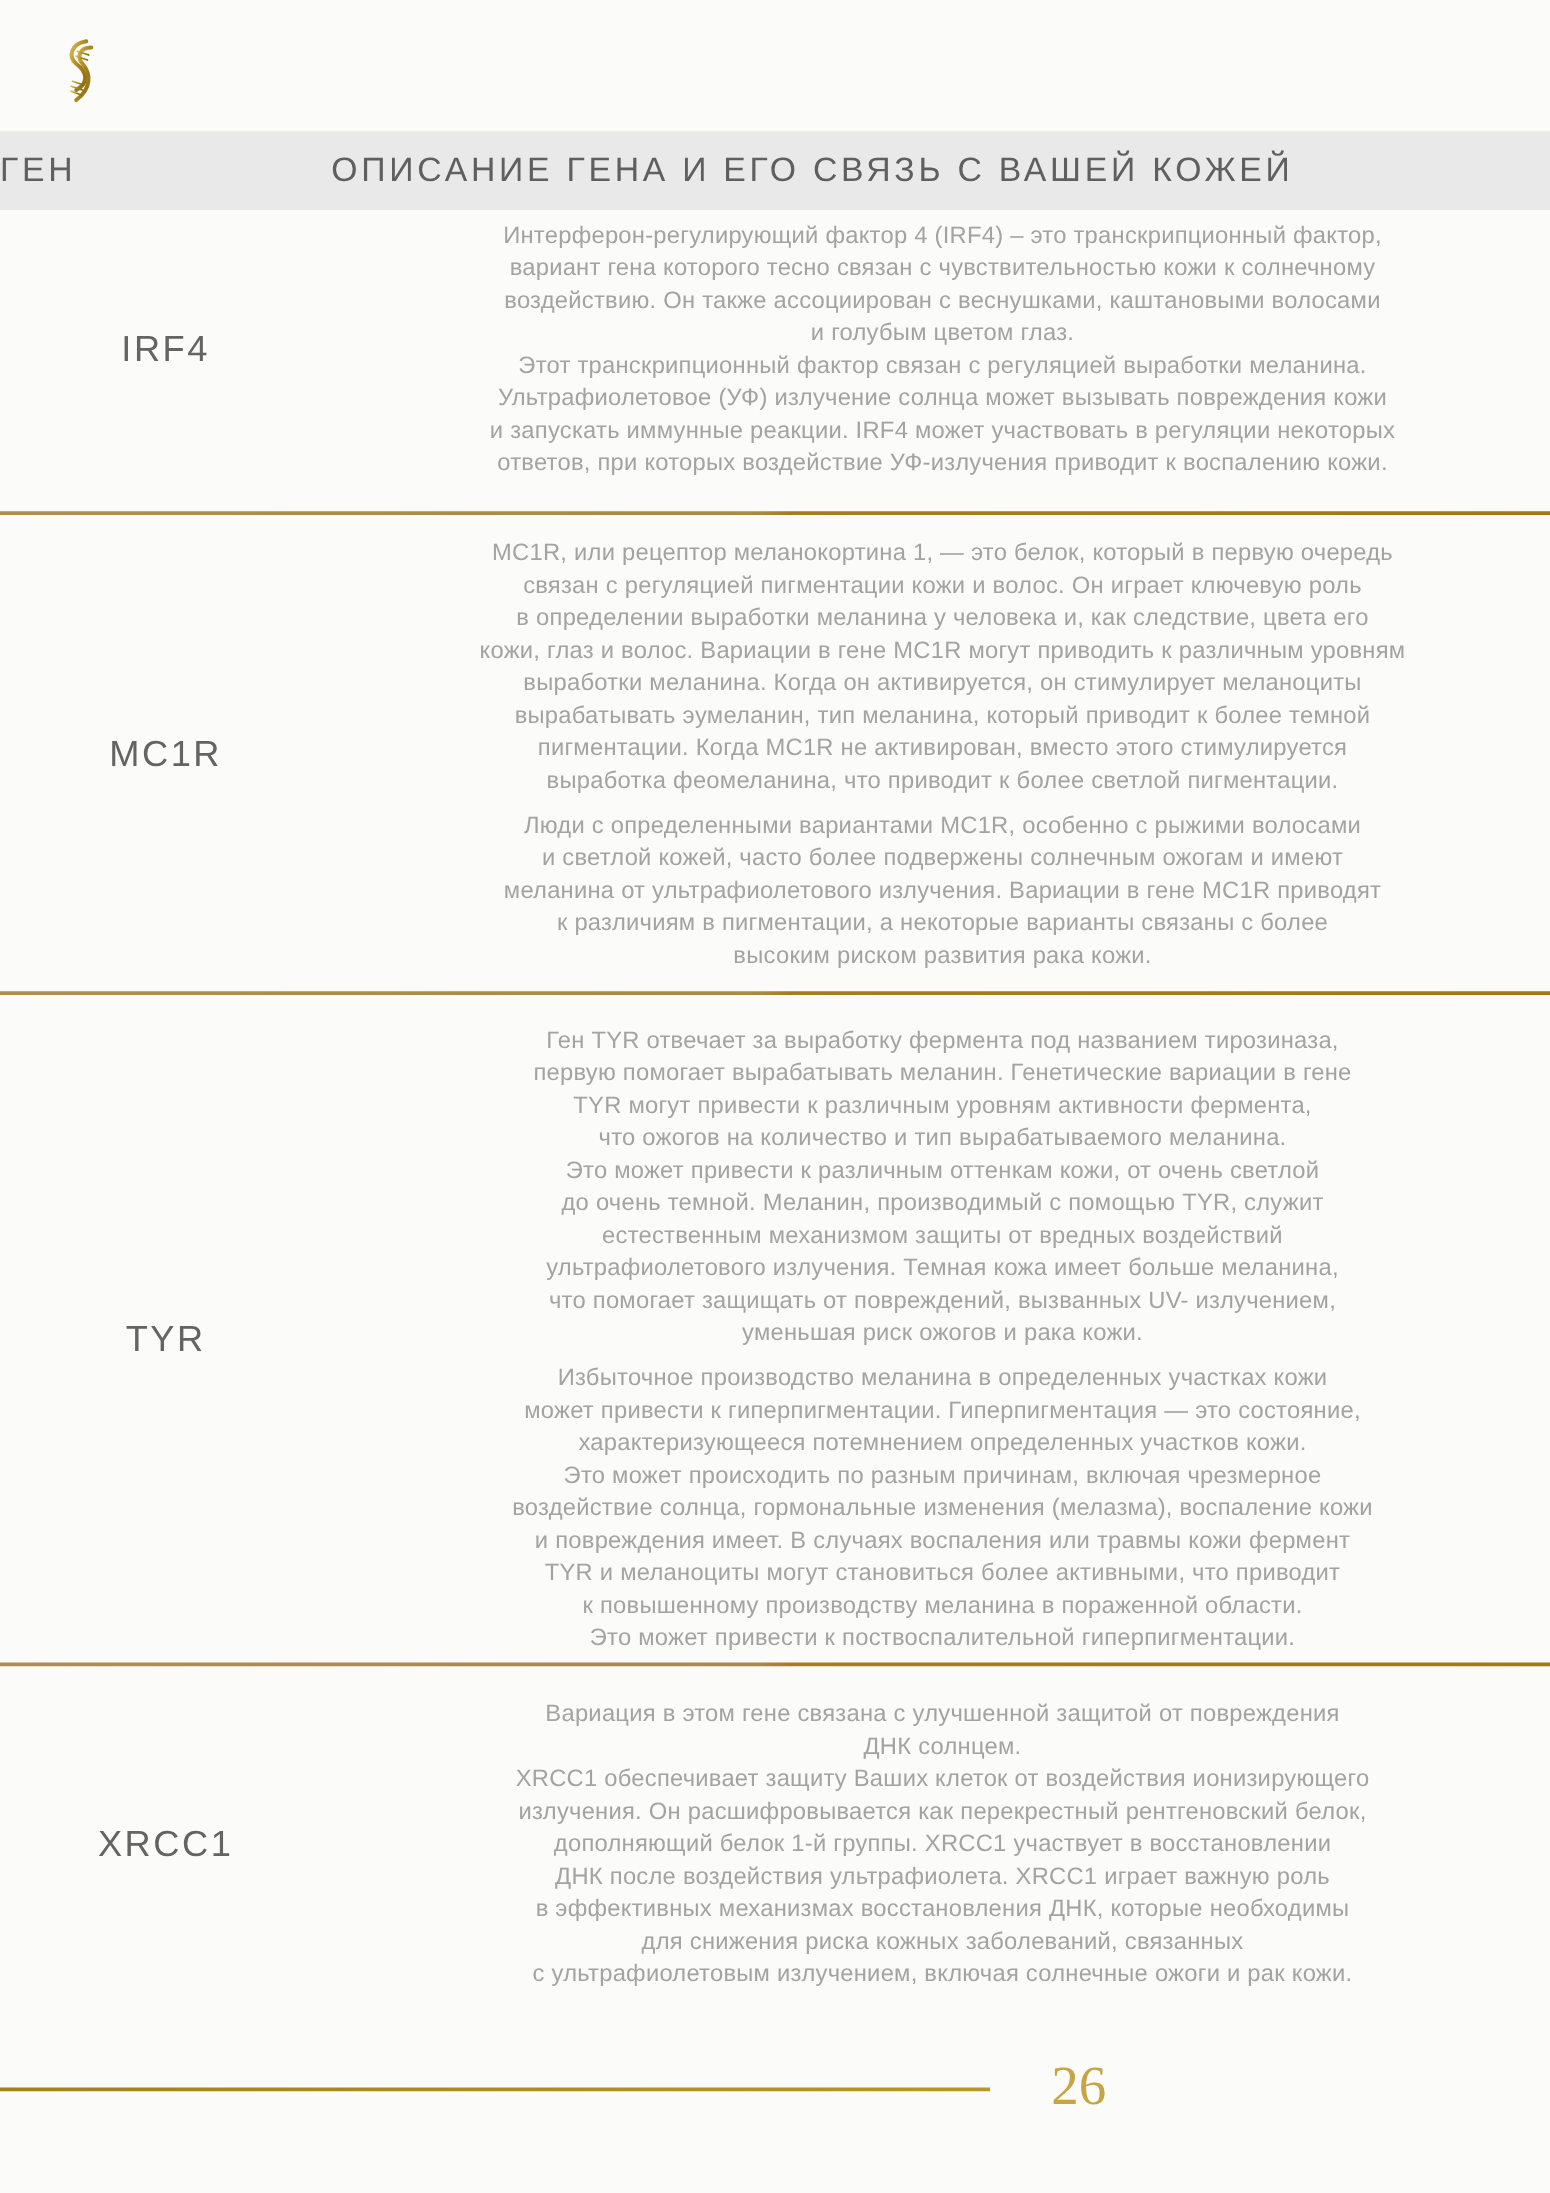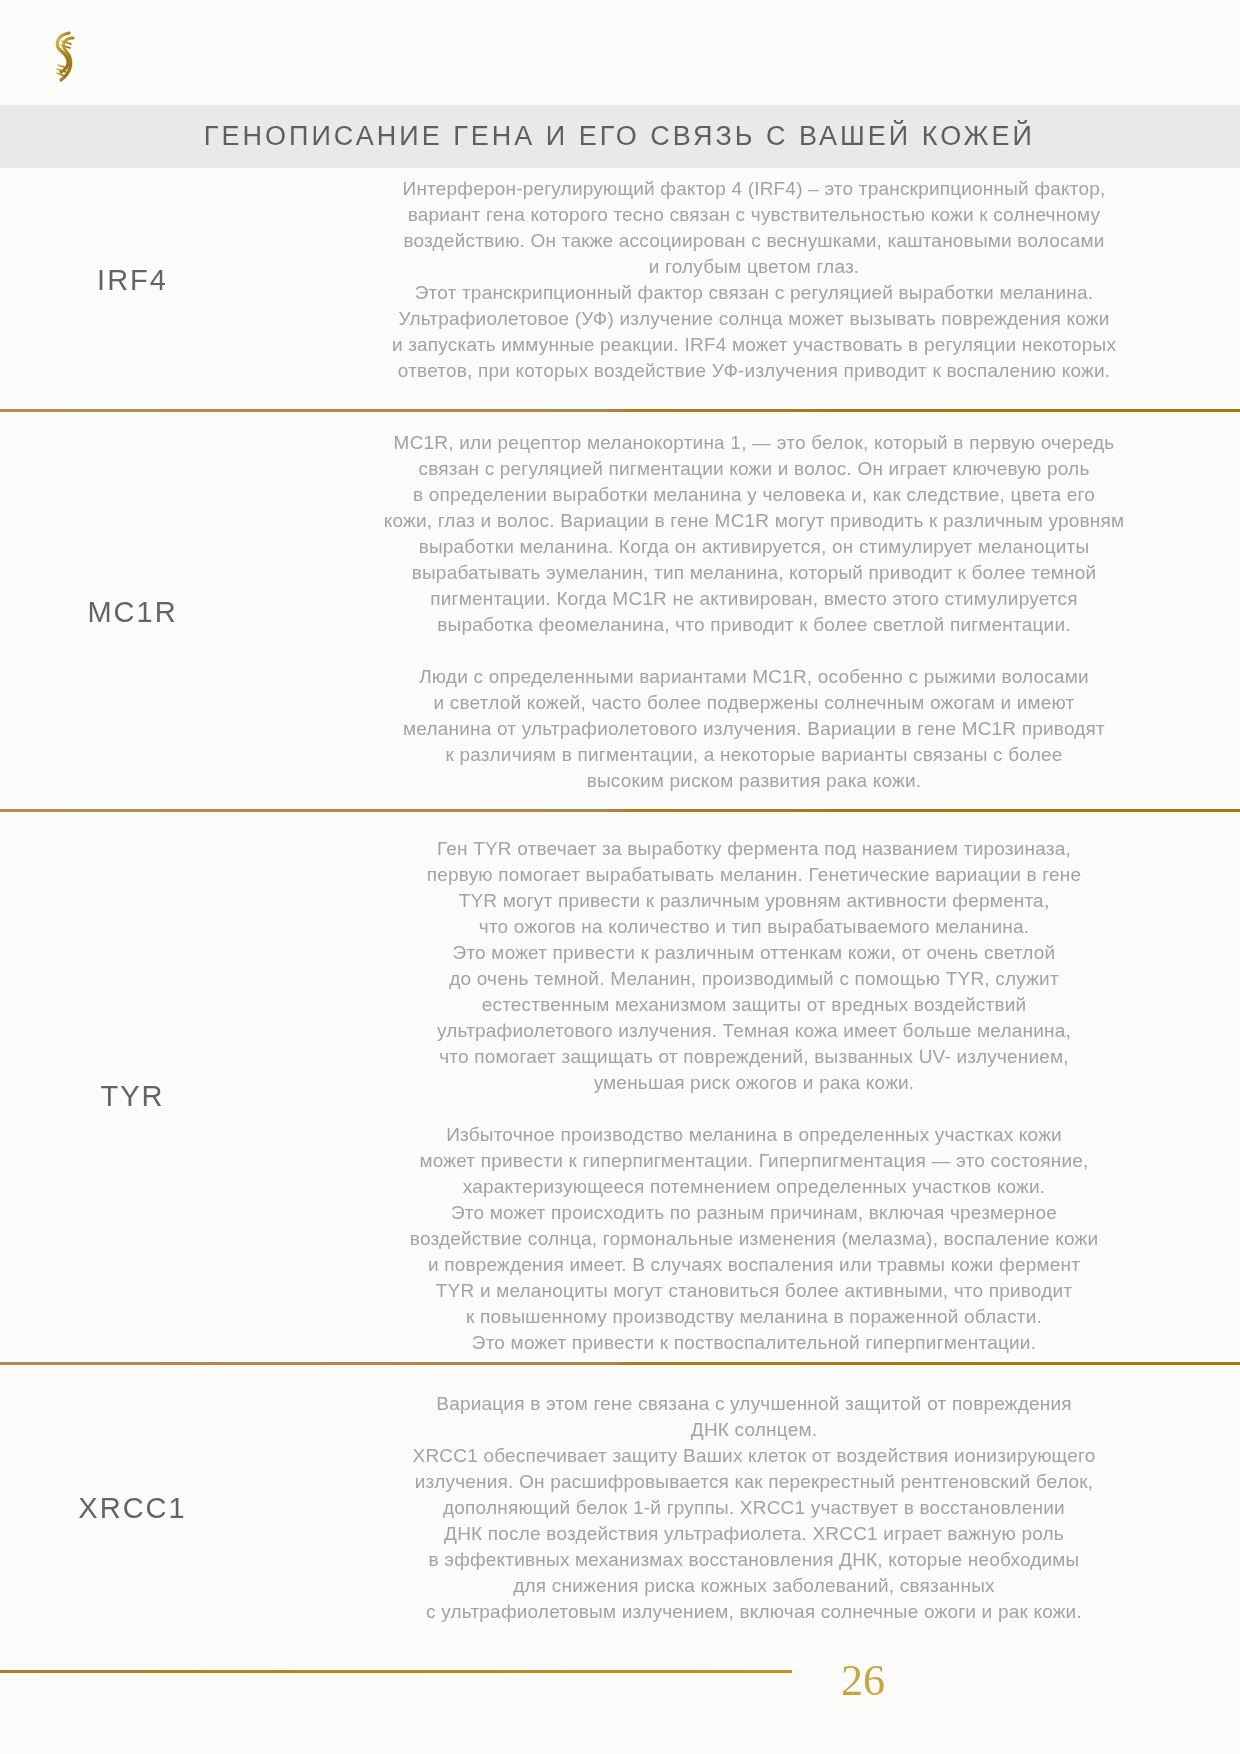--- a/index.html
+++ b/index.html
@@ -8,56 +8,56 @@
     background:#fbfbfa;
     font-family:"Liberation Sans","DejaVu Sans",sans-serif;
   }
   
   .logo-wrap{position:absolute;top:30px;left:48px;width:32px;height:58px;}
   
   .header-band{
     position:absolute;top:105px;left:0;width:1240px;height:63px;
     background:#e9e9e9;display:flex;align-items:center;
   }
-  .header-gene-cell{width:265px;text-align:right;}
+  .header-gene-cell{width:265px;text-align:left;}
   .header-band .h-label{
     font-size:27px;font-weight:300;color:#5f5f5f;letter-spacing:3px;
   }
   .header-desc-cell{}
   
   .table{position:absolute;top:168px;left:0;width:1240px;}
   .row{display:flex;}
   .gene-cell{width:265px;display:flex;align-items:center;justify-content:center;}
   .gene-label{
     font-size:29px;font-weight:300;color:#646464;letter-spacing:2px;text-align:center;
   }
   .desc-cell{
     flex:1;padding-left:3px;
     font-size:19px;font-weight:300;color:#a3a3a3;line-height:26px;
     letter-spacing:0.2px;
   }
-  .para + .para{margin-top:26px;}
+  .para + .para{margin-top:10px;}
   .line{white-space:nowrap;text-align:center;}
   .row-1{padding-top:8px;padding-bottom:25px;}
   .row-2{padding-top:18px;padding-bottom:15px;}
   .row-3{padding-top:24px;padding-bottom:6px;}
   .row-4{padding-top:26px;padding-bottom:10px;}
   .divider{
     height:3px;width:1240px;
     background:linear-gradient(to right,#b18d55 0%,#ac8748 49%,#a57d1c 51%,#a1790f 100%);
   }
   
   .footer-line{
     position:absolute;top:1670px;left:0;width:792px;height:3px;
     background:linear-gradient(to right,#a5801f 0%,#b8962b 100%);
   }
   .page-number{
     position:absolute;top:1643px;left:818px;width:90px;text-align:center;
     font-family:"Liberation Serif","DejaVu Serif",serif;
-    font-size:44px;font-weight:300;color:#c5a544;margin-top:12px;
+    font-size:44px;font-weight:300;color:#c5a544;
   }
 </style>
 </head>
 <body>
 
 <div class="logo-wrap">
   <svg width="32" height="58" viewBox="0 0 32 58">
     <defs>
       <linearGradient id="gold" x1="0" y1="0" x2="1" y2="1">
         <stop offset="0" stop-color="#d9b94e"></stop>

